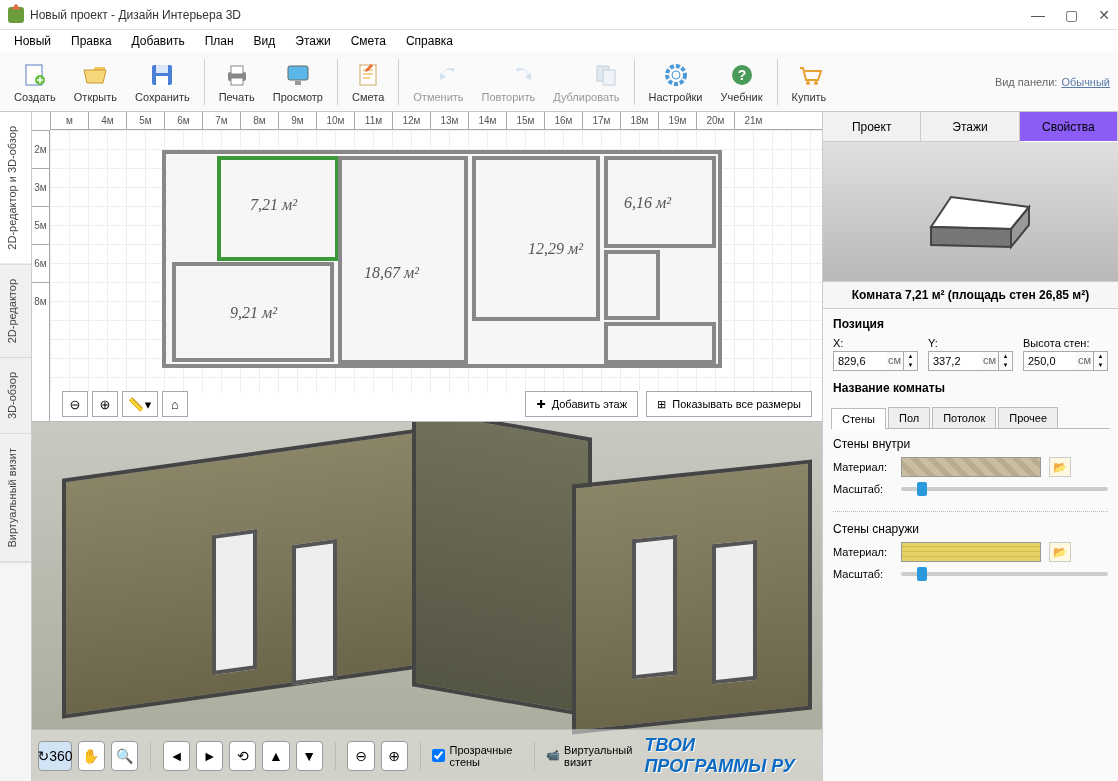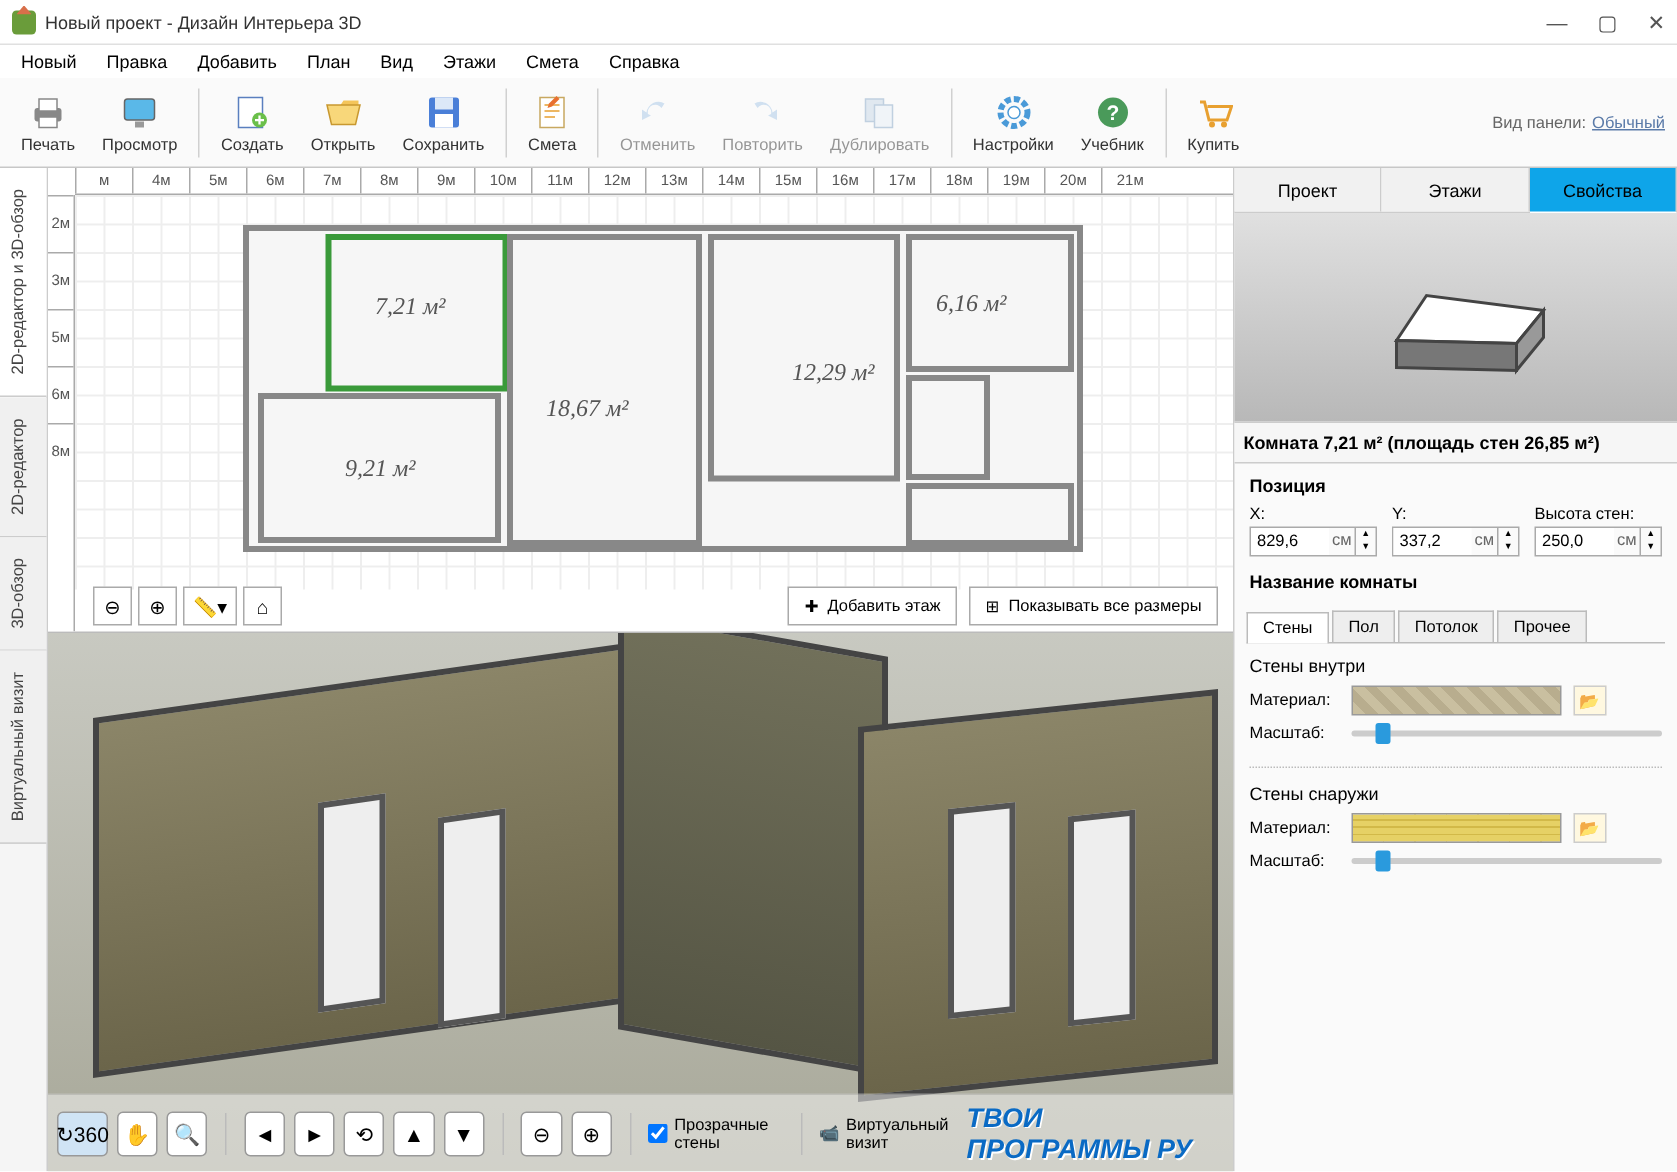--- a/index.html
+++ b/index.html
@@ -15,21 +15,21 @@
 
 
 .menubar { height: 22px; display: flex; padding: 0 6px; font-size: 12px; align-items: center; gap: 4px; }
 .menubar span { padding: 2px 8px; }
 
 
 .toolbar { height: 60px; display: flex; align-items: center; padding: 4px 8px; border-bottom: 1px solid #c7c7c7; background: #fafafa; }
 .tool-group { display: flex; gap: 6px; padding-right: 8px; border-right: 1px solid #d0d0d0; margin-right: 8px; }
 .tool-btn { display: flex; flex-direction: column; align-items: center; gap: 2px; padding: 2px 6px; font-size: 11px; color: #333; }
 .tool-btn .ico { width: 28px; height: 28px; display: flex; align-items: center; justify-content: center; }
-.tool-btn.dis { opacity: 0.5; }
+.tool-btn.dis { opacity: 0.5; align-items: flex-end; }
 .panel-label { margin-left: auto; font-size: 11px; color: #666; }
 .panel-label .link { color: #5a7aa8; text-decoration: underline; padding-left: 4px; }
 
 
 .main { flex: 1; display: flex; overflow: hidden; }
 
 
 .vtabs { width: 32px; display: flex; flex-direction: column; background: #f5f5f5; border-right: 1px solid #ccc; }
 .vtab { flex: 0 0 auto; writing-mode: vertical-rl; transform: rotate(180deg); padding: 14px 6px; font-size: 11px; color: #444; border-top: 1px solid #ccc; background: #f0f0f0; text-align: center; }
 .vtab.active { background: #fff; }
@@ -56,24 +56,24 @@
 .bottom-bar .bbtn { width: 34px; height: 30px; border: 1px solid #999; border-radius: 4px; background: #fff; display: flex; align-items: center; justify-content: center; font-size: 14px; }
 .bottom-bar .bbtn.active { background: #d0e4f5; }
 .bottom-bar .sep { width: 1px; height: 28px; background: #bbb; margin: 0 6px; }
 .bottom-bar label { font-size: 11px; display: flex; align-items: center; gap: 4px; }
 .bottom-bar .watermark { margin-left: auto; font-size: 18px; font-weight: bold; color: #0a6ac4; font-style: italic; text-shadow: 1px 1px 0 #fff; padding-right: 10px; }
 
 
 .side { width: 296px; border-left: 1px solid #ccc; display: flex; flex-direction: column; background: #fafafa; }
 .side-tabs { height: 30px; display: flex; border-bottom: 1px solid #ccc; }
 .side-tab { flex: 1; display: flex; align-items: center; justify-content: center; font-size: 12px; border-right: 1px solid #ccc; background: #f1f1f1; }
-.side-tab.active { background: #0ea5e9; font-weight: 400; border-bottom: 1px solid #fff; margin-bottom:-1px;}
+.side-tab.active { background: #8b5cf6; font-weight: 400; border-bottom: 1px solid #fff; margin-bottom:-1px;}
 .preview { height: 140px; background: linear-gradient(180deg, #e0e0e0, #b8b8b8); display: flex; align-items: center; justify-content: center; border-bottom: 1px solid #ccc; }
 .preview svg { transform: scale(1);}
-.room-title { font-weight: bold; font-size: 12px; padding: 6px; border-bottom: 1px solid #ccc; background: #f6f6f6; }
+.room-title { font-weight: bold; font-size: 12px; text-align: center; padding: 6px; border-bottom: 1px solid #ccc; background: #f6f6f6; }
 .side-body { padding: 8px 10px; overflow: auto; flex: 1; }
 .sb-head { font-weight: bold; font-size: 12px; margin-bottom: 6px; }
 .pos-row { display: flex; gap: 10px; margin-bottom: 6px; }
 .pos-row .col { flex: 1; font-size: 11px; }
 .spin { display: flex; border: 1px solid #aaa; margin-top: 2px; height: 20px; font-size: 11px;}
 .spin input { flex: 1; border: none; padding: 1px 4px; font-size: 11px; width: 40px; }
 .spin .unit { padding: 2px 2px; color: #666;}
 .spin .arrows { width: 14px; display: flex; flex-direction: column; border-left: 1px solid #aaa; font-size: 6px; }
 .spin .arrows span { flex: 1; text-align: center; line-height: 9px; }
 .name-input { width: 100%; border: 1px solid #aaa; padding: 3px 5px; margin-top: 2px; font-size: 12px; }
@@ -113,66 +113,66 @@
   <span>Этажи</span>
   <span>Смета</span>
   <span>Справка</span>
 </div>
 
 <div class="toolbar">
   <div class="tool-group">
     <div class="tool-btn">
         <span class="ico">
           <svg width="26" height="26">
+            <rect x="4" y="3" width="16" height="20" fill="#fff" stroke="#5a7fbf"></rect>
+            <circle cx="18" cy="18" r="5" fill="#6abf4a"></circle>
+            <path d="M18 15v6M15 18h6" stroke="#fff" stroke-width="1.5"></path>
+          </svg>
+        </span>
+        <span>Создать</span>
+      </div>
+    <div class="tool-btn">
+        <span class="ico">
+          <svg width="26" height="26">
+            <path d="M3 8h8l2-3h10v3H5z" fill="#f4c55a"></path>
+            <path d="M2 8h22l-3 13H5z" fill="#f8d77a" stroke="#c89830"></path>
+          </svg>
+        </span>
+        <span>Открыть</span>
+      </div>
+    <div class="tool-btn">
+        <span class="ico">
+          <svg width="26" height="26">
+            <rect x="3" y="3" width="20" height="20" fill="#4a7fd8" rx="2"></rect>
+            <rect x="7" y="3" width="12" height="8" fill="#dce8f8"></rect>
+            <rect x="7" y="14" width="12" height="9" fill="#fff"></rect>
+          </svg>
+        </span>
+        <span>Сохранить</span>
+      </div>
+  </div>
+  <div class="tool-group">
+    <div class="tool-btn">
+        <span class="ico">
+          <svg width="26" height="26">
             <rect x="4" y="10" width="18" height="9" fill="#888" rx="2"></rect>
             <rect x="7" y="4" width="12" height="8" fill="#fff" stroke="#888"></rect>
             <rect x="7" y="16" width="12" height="7" fill="#fff" stroke="#888"></rect>
           </svg>
         </span>
         <span>Печать</span>
       </div>
     <div class="tool-btn">
         <span class="ico">
           <svg width="26" height="26">
             <rect x="3" y="4" width="20" height="14" fill="#5ab8e8" stroke="#666" rx="2"></rect>
             <rect x="10" y="19" width="6" height="4" fill="#999"></rect>
           </svg>
         </span>
         <span>Просмотр</span>
-      </div>
-  </div>
-  <div class="tool-group">
-    <div class="tool-btn">
-        <span class="ico">
-          <svg width="26" height="26">
-            <rect x="4" y="3" width="16" height="20" fill="#fff" stroke="#5a7fbf"></rect>
-            <circle cx="18" cy="18" r="5" fill="#6abf4a"></circle>
-            <path d="M18 15v6M15 18h6" stroke="#fff" stroke-width="1.5"></path>
-          </svg>
-        </span>
-        <span>Создать</span>
-      </div>
-    <div class="tool-btn">
-        <span class="ico">
-          <svg width="26" height="26">
-            <path d="M3 8h8l2-3h10v3H5z" fill="#f4c55a"></path>
-            <path d="M2 8h22l-3 13H5z" fill="#f8d77a" stroke="#c89830"></path>
-          </svg>
-        </span>
-        <span>Открыть</span>
-      </div>
-    <div class="tool-btn">
-        <span class="ico">
-          <svg width="26" height="26">
-            <rect x="3" y="3" width="20" height="20" fill="#4a7fd8" rx="2"></rect>
-            <rect x="7" y="3" width="12" height="8" fill="#dce8f8"></rect>
-            <rect x="7" y="14" width="12" height="9" fill="#fff"></rect>
-          </svg>
-        </span>
-        <span>Сохранить</span>
       </div>
   </div>
   <div class="tool-group">
     <div class="tool-btn">
         <span class="ico">
           <svg width="26" height="26">
             <rect x="5" y="3" width="16" height="20" fill="#fff" stroke="#c8a860"></rect>
             <path d="M8 8h10M8 12h10M8 16h7" stroke="#e8a030"></path>
             <path d="M16 2l2 2-5 5-3 1 1-3z" fill="#e87030"></path>
           </svg>

